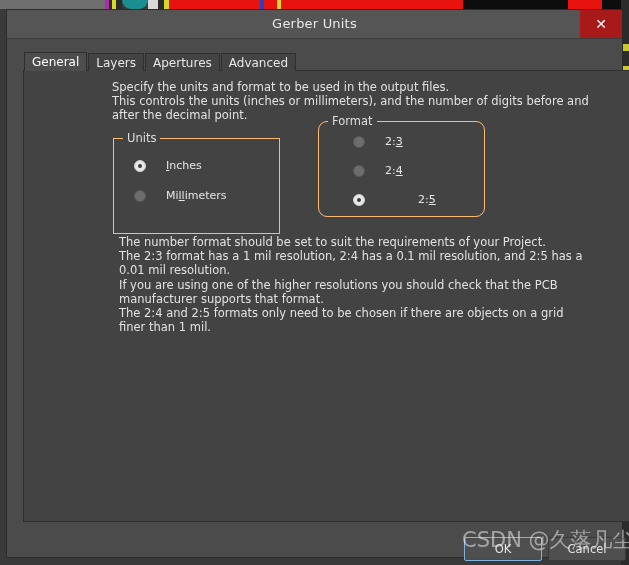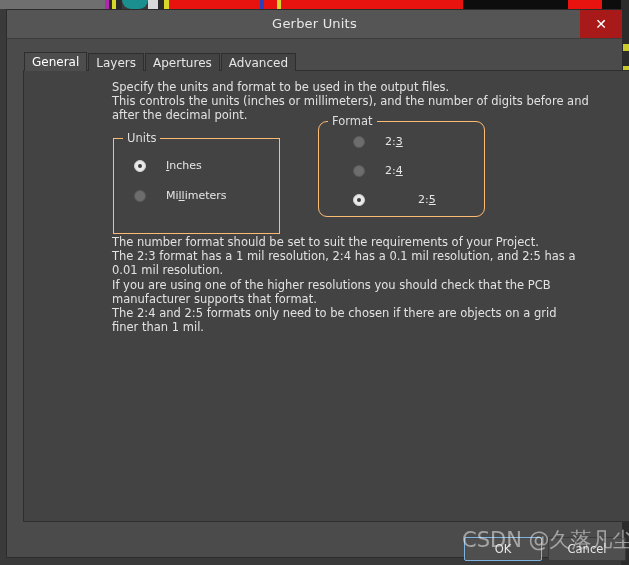--- a/index.html
+++ b/index.html
@@ -132,21 +132,21 @@
 
   
   .body-text {
     position: absolute;
     color: #e2e2e2;
     font-size: 11.5px;
     line-height: 14.2px;
     white-space: pre-line;
   }
   #intro-text { left: 88px; top: 9px; width: 480px; }
-  #detail-text { left: 88px; top: 164px; width: 470px; }
+  #detail-text { left: 95px; top: 164px; width: 470px; }
 
   
   .group-box {
     position: absolute;
     border: 1px solid #fdba74;
     box-sizing: border-box;
   }
   .group-label {
     position: absolute;
     top: -7px;

